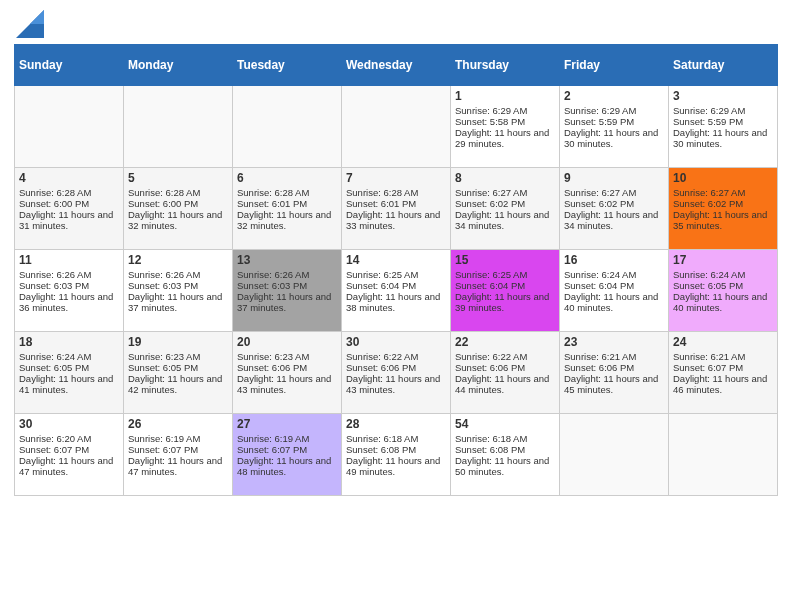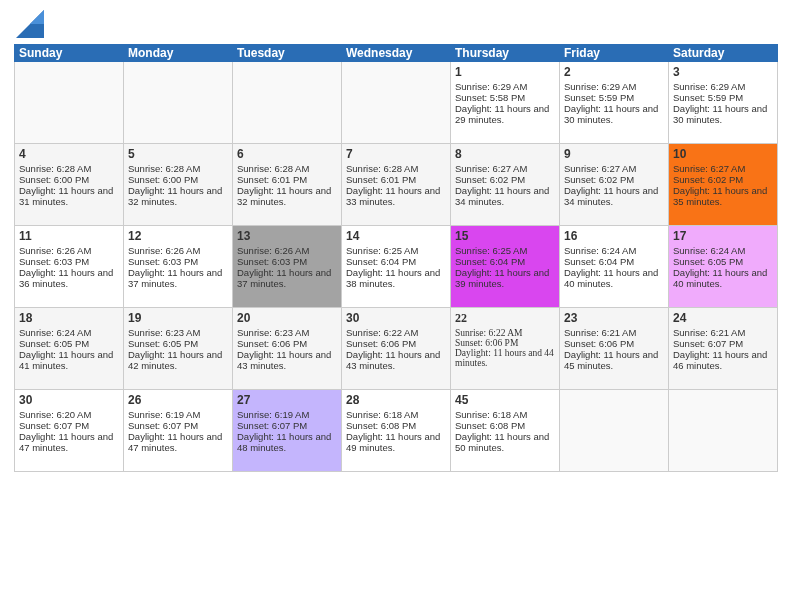--- a/index.html
+++ b/index.html
@@ -63,21 +63,21 @@
     .calendar {
       width: 100%;
       border-collapse: collapse;
       table-layout: fixed;
     }
     .calendar th {
       background: #2a6db5;
       color: #fff;
       font-size: 12px;
       font-weight: bold;
-      padding: 1px 4px;
+      padding: 13px 4px;
       text-align: left;
       border: 1px solid #2a6db5;
     }
     .calendar td {
       border: 1px solid #ccc;
       vertical-align: top;
       padding: 3px 4px;
       font-size: 9.5px;
       color: #333;
       height: 82px;
@@ -264,21 +264,21 @@
             <div>Sunrise: 6:23 AM</div>
             <div>Sunset: 6:06 PM</div>
             <div>Daylight: 11 hours and 43 minutes.</div>
           </td>
           <td style="background: rgb(245, 245, 245);">
             <span class="day-num">30</span>
             <div>Sunrise: 6:22 AM</div>
             <div>Sunset: 6:06 PM</div>
             <div>Daylight: 11 hours and 43 minutes.</div>
           </td>
-          <td style="background: rgb(245, 245, 245); font-family: Liberation Serif, serif;">
+          <td style="background: rgb(245, 245, 245);">
             <span class="day-num">22</span>
             <div>Sunrise: 6:22 AM</div>
             <div>Sunset: 6:06 PM</div>
             <div>Daylight: 11 hours and 44 minutes.</div>
           </td>
           <td style="background: rgb(245, 245, 245);">
             <span class="day-num">23</span>
             <div>Sunrise: 6:21 AM</div>
             <div>Sunset: 6:06 PM</div>
             <div>Daylight: 11 hours and 45 minutes.</div>
@@ -309,21 +309,21 @@
             <div>Sunset: 6:07 PM</div>
             <div>Daylight: 11 hours and 48 minutes.</div>
           </td>
           <td style="background: rgb(255, 255, 255);">
             <span class="day-num">28</span>
             <div>Sunrise: 6:18 AM</div>
             <div>Sunset: 6:08 PM</div>
             <div>Daylight: 11 hours and 49 minutes.</div>
           </td>
           <td style="background: rgb(255, 255, 255);">
-            <span class="day-num">45</span>
+            <span class="day-num">54</span>
             <div>Sunrise: 6:18 AM</div>
             <div>Sunset: 6:08 PM</div>
             <div>Daylight: 11 hours and 50 minutes.</div>
           </td>
           <td class="empty" style="background: rgb(249, 249, 249);"></td>
           <td class="empty" style="background: rgb(249, 249, 249);"></td>
         </tr>
       </tbody>
   </table>
 </div>

